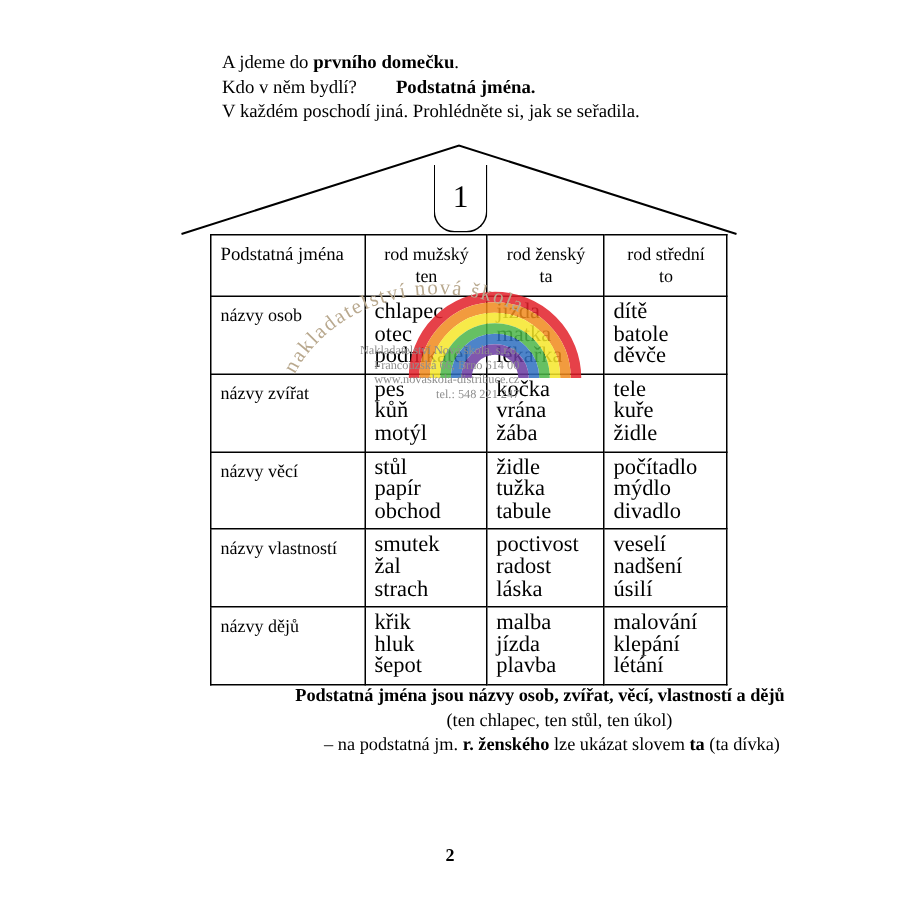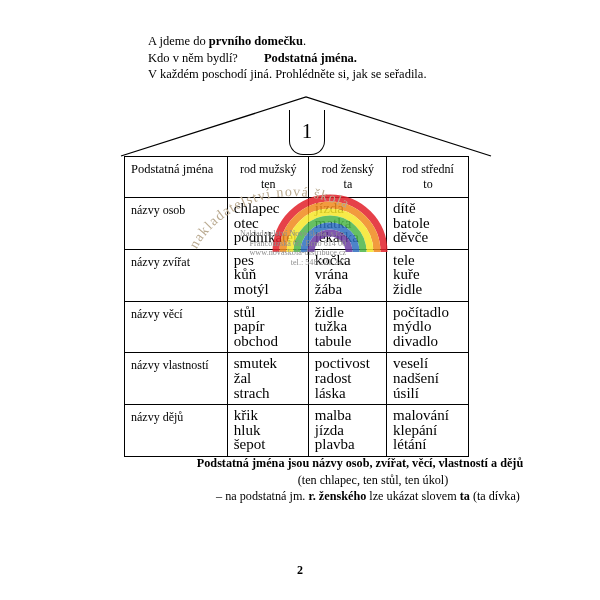--- a/index.html
+++ b/index.html
@@ -54,21 +54,21 @@
     border-radius: 0 0 14px 14px;
     font-size: 21px;
     text-align: center;
     line-height: 42px;
     font-family: "Liberation Serif", serif;
   }
 
   
   .tbl {
     position: absolute;
-    left: 124px;
+    left: 140px;
     top: 156px;
     border-collapse: collapse;
     width: 345px;
     background: transparent;
   }
   .tbl td {
     border: 1px solid #000;
     vertical-align: top;
     font-size: 15px;
     line-height: 14.6px;

